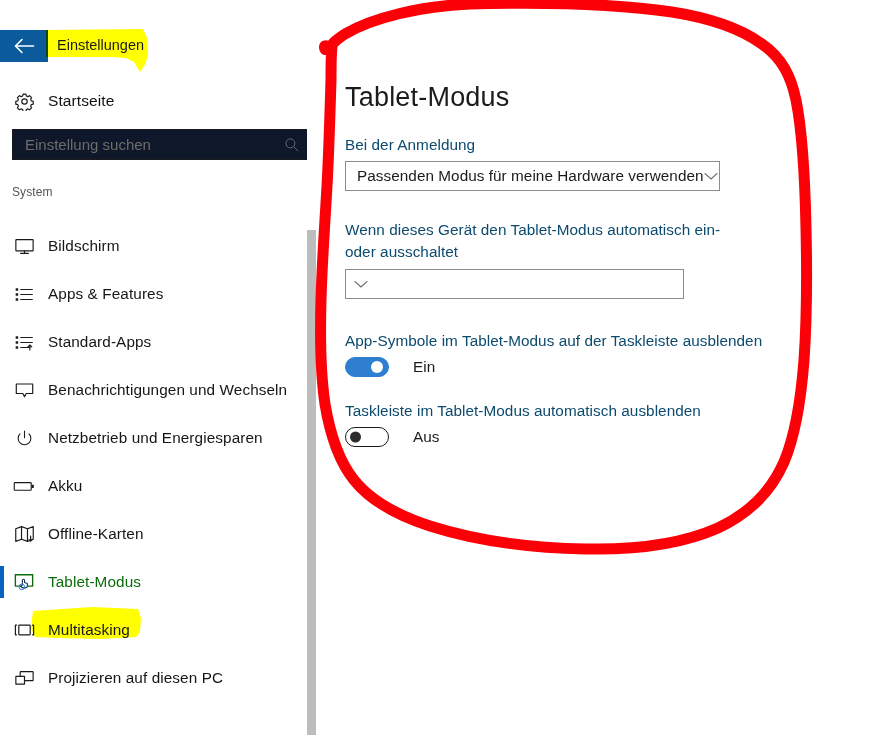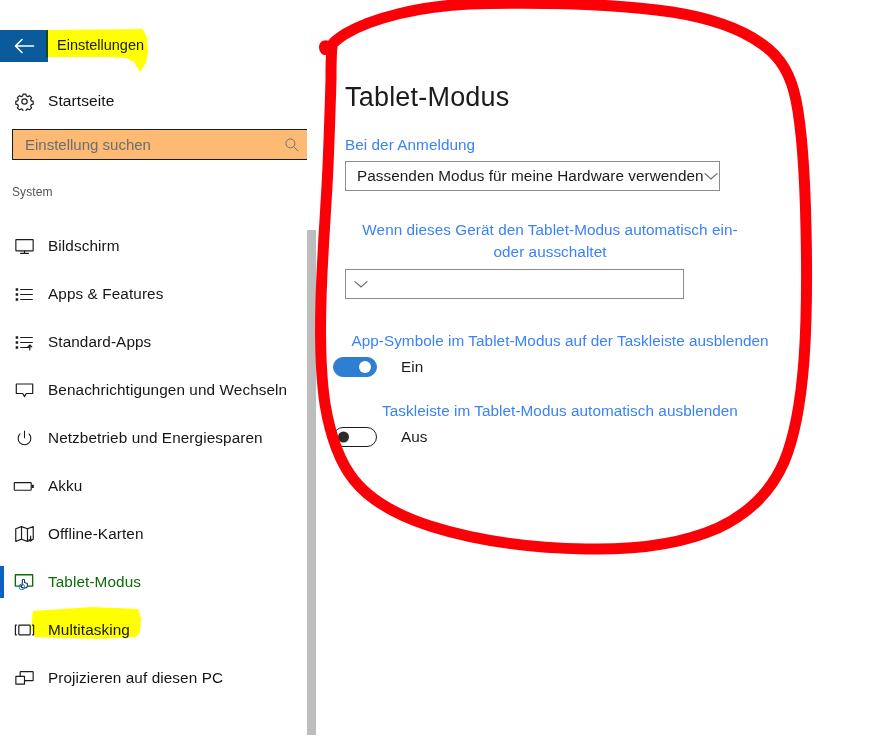--- a/index.html
+++ b/index.html
@@ -34,21 +34,21 @@
     display: flex; align-items: center;
   }
   .home-ico { width: 48px; display:flex; align-items:center; justify-content:center; }
   .home-label { font-size: 15.5px; color: #111; letter-spacing: .1px; }
 
   
   .search-wrap {
     position: absolute; left: 12px; top: 129px;
     width: 296px; height: 31px;
     border: 1.6px solid #1b1b1b;
-    background: #fdba74;
+    background: #0f172a;
     display:flex; align-items:center;
   }
   .search-input {
     border: 0; outline: 0; background: transparent;
     font-family: "Liberation Sans", sans-serif;
     font-size: 15px; color: #6d6d6d;
     padding-left: 12px; flex: 1; height: 100%;
   }
   .search-input::placeholder { color: #6d6d6d; opacity: 1; }
   .search-ico { width: 30px; display:flex; align-items:center; justify-content:center; }
@@ -93,37 +93,36 @@
   }
 
   
   #main { position: absolute; left: 320px; top: 0; width: 550px; height: 756px; }
   .page-title {
     position: absolute; left: 25px; top: 82px;
     font-size: 27px; font-weight: 400; color: #1b1b1b; letter-spacing: .2px;
   }
   .field-label {
     position: absolute; left: 25px;
-    font-size: 15.3px; color: #3b82f6; line-height: 22px;
+    font-size: 15.3px; color: #0c4a6e; line-height: 22px;
     letter-spacing: .05px;
-    text-align: center;
   }
   .combo {
     position: absolute; left: 25px;
     height: 30px; border: 1.3px solid #8c8c8c; background: #fff;
     display: flex; align-items: center;
   }
   .combo-text {
     font-size: 15.3px; color: #1b1b1b; padding-left: 11px;
     flex: 1; white-space: nowrap; letter-spacing: .05px;
   }
   .combo-arrow { width: 30px; display:flex; align-items:center; justify-content:center; }
 
   
-  .toggle-row { position: absolute; left: 13px; display:flex; align-items:center; }
+  .toggle-row { position: absolute; left: 25px; display:flex; align-items:center; }
   .toggle {
     width: 44px; height: 20px; border-radius: 10px;
     position: relative; flex: 0 0 auto;
   }
   .toggle.on { background: #2f7fd0; border: 1px solid #2f7fd0; }
   .toggle.off { background: #ffffff; border: 1.5px solid #1b1b1b; }
   .knob { position: absolute; border-radius: 50%; top: 50%; transform: translateY(-50%); }
   .toggle.on .knob { width: 12px; height: 12px; background:#fff; right: 5px; }
   .toggle.off .knob { width: 11px; height: 11px; background:#2b2b2b; left: 4px; }
   .toggle-state {

